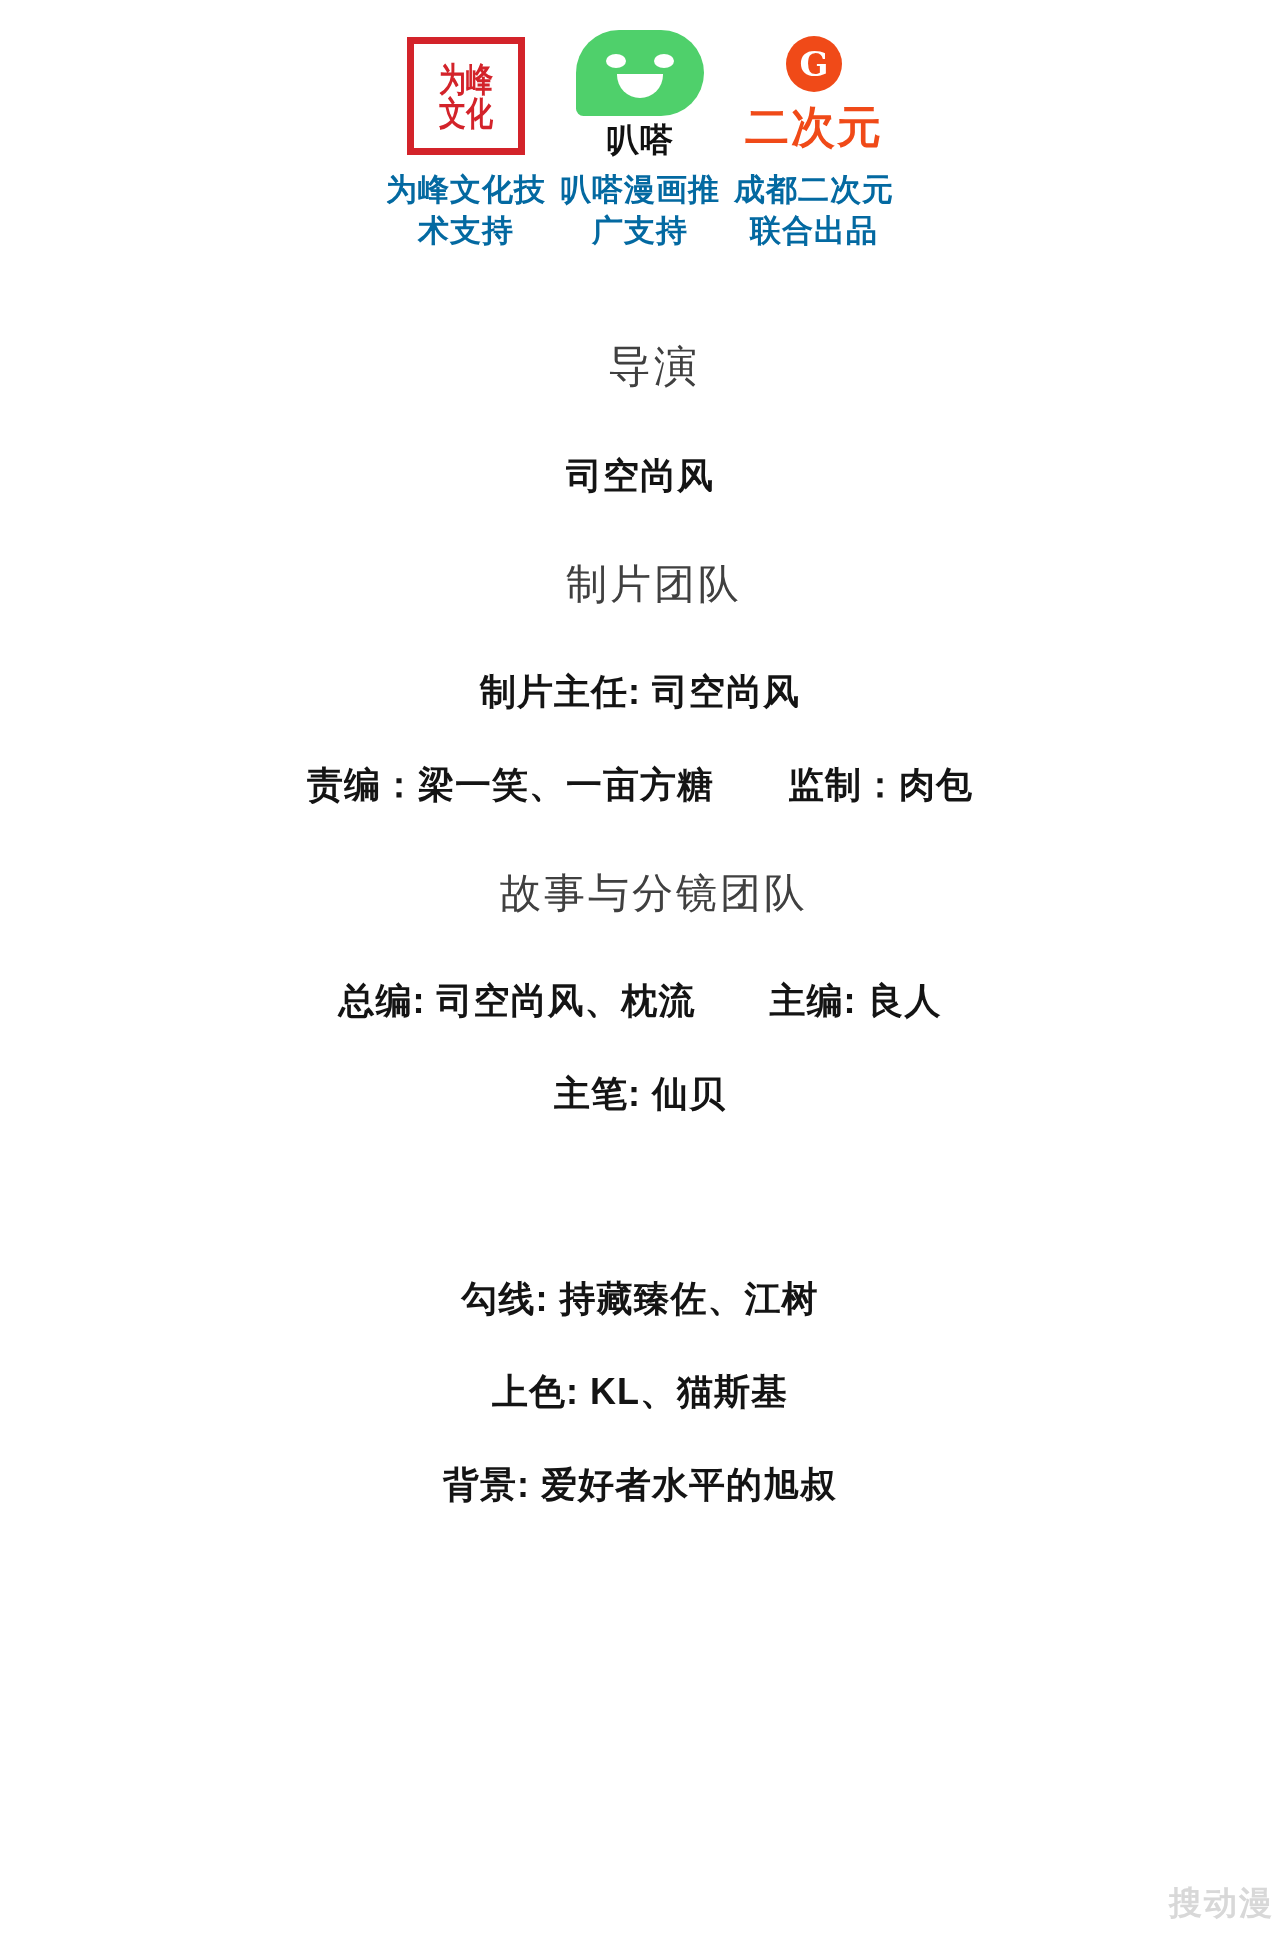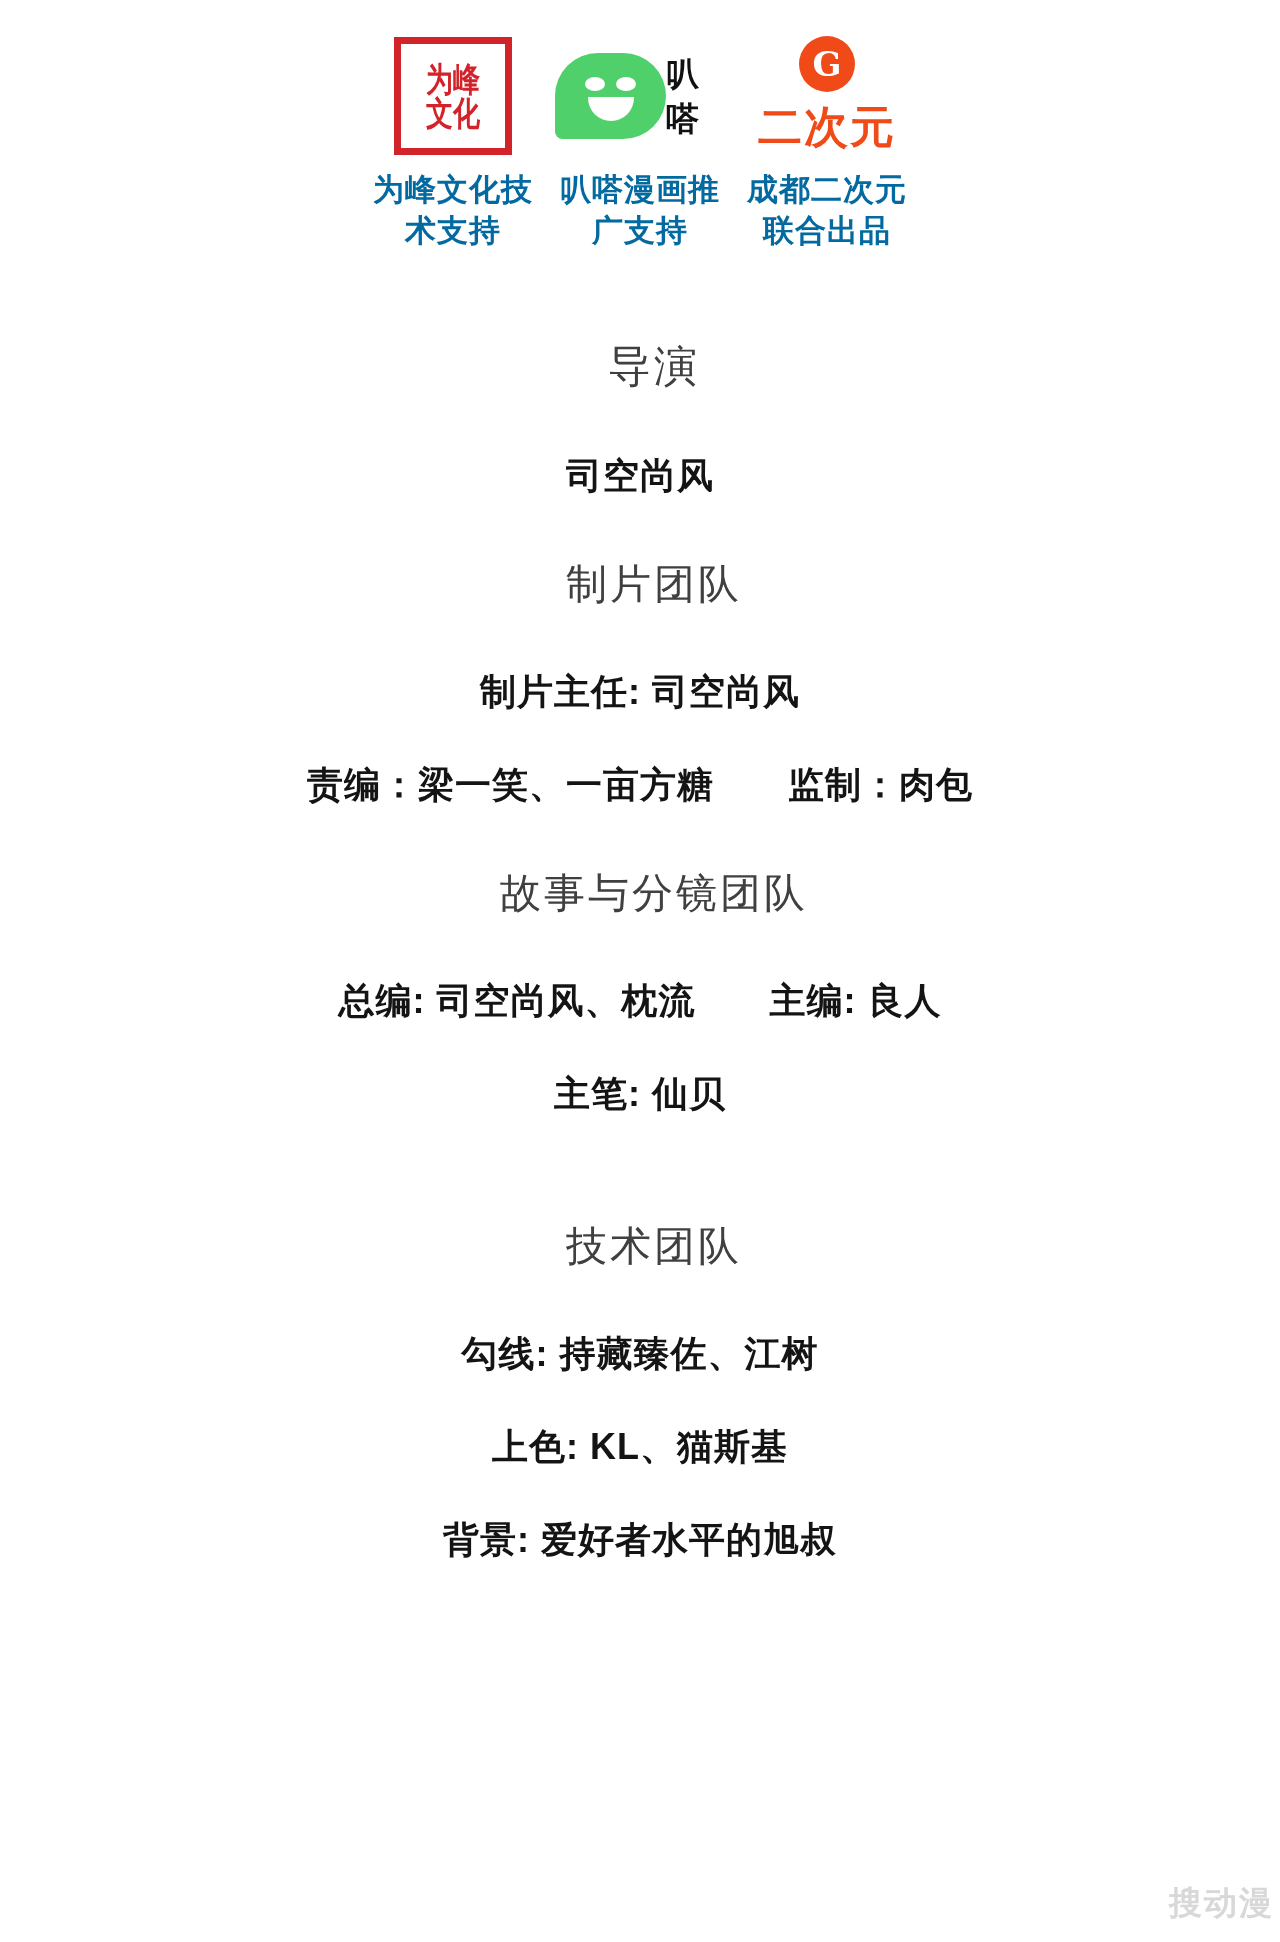--- a/index.html
+++ b/index.html
@@ -22,21 +22,21 @@
     position: relative;
     background: #fff;
     box-sizing: border-box;
   }
 
   
   .logo-strip {
     display: flex;
     justify-content: center;
     align-items: flex-start;
-    gap: 17px;
+    gap: 4px;
     padding-top: 26px;
   }
   .logo-block {
     width: 170px;
     display: flex;
     flex-direction: column;
     align-items: center;
   }
   .logo-mark {
     height: 140px;
@@ -74,21 +74,21 @@
     line-height: 1.0;
     letter-spacing: 0;
     text-align: center;
     transform: scaleY(1.25);
   }
   .seal-inner span { display: block; }
 
   
   .bubble-logo {
     display: flex;
-    flex-direction: row;
+    flex-direction: column;
     align-items: center;
     justify-content: center;
   }
   .bubble {
     width: 128px;
     height: 86px;
     background: #4fd06b;
     border-radius: 46px 46px 46px 8px;
     position: relative;
   }
@@ -280,21 +280,20 @@
       <div class="sp-1"></div>
       <div class="credit-line">总编: 司空尚风、枕流　　主编: 良人</div>
       <div class="sp-2"></div>
       <div class="credit-line">主笔: 仙贝</div>
       <div class="sp-2"></div>
     </div>
 
     <div class="sp-1"></div>
 
     <div class="section">
-      <div class="section-title title-md">技术团队</div>
       <div class="sp-1"></div>
       <div class="credit-line">勾线: 持藏臻佐、江树</div>
       <div class="sp-2"></div>
       <div class="credit-line">上色: KL、猫斯基</div>
       <div class="sp-2"></div>
       <div class="credit-line">背景: 爱好者水平的旭叔</div>
     </div>
 
   </div>
 

